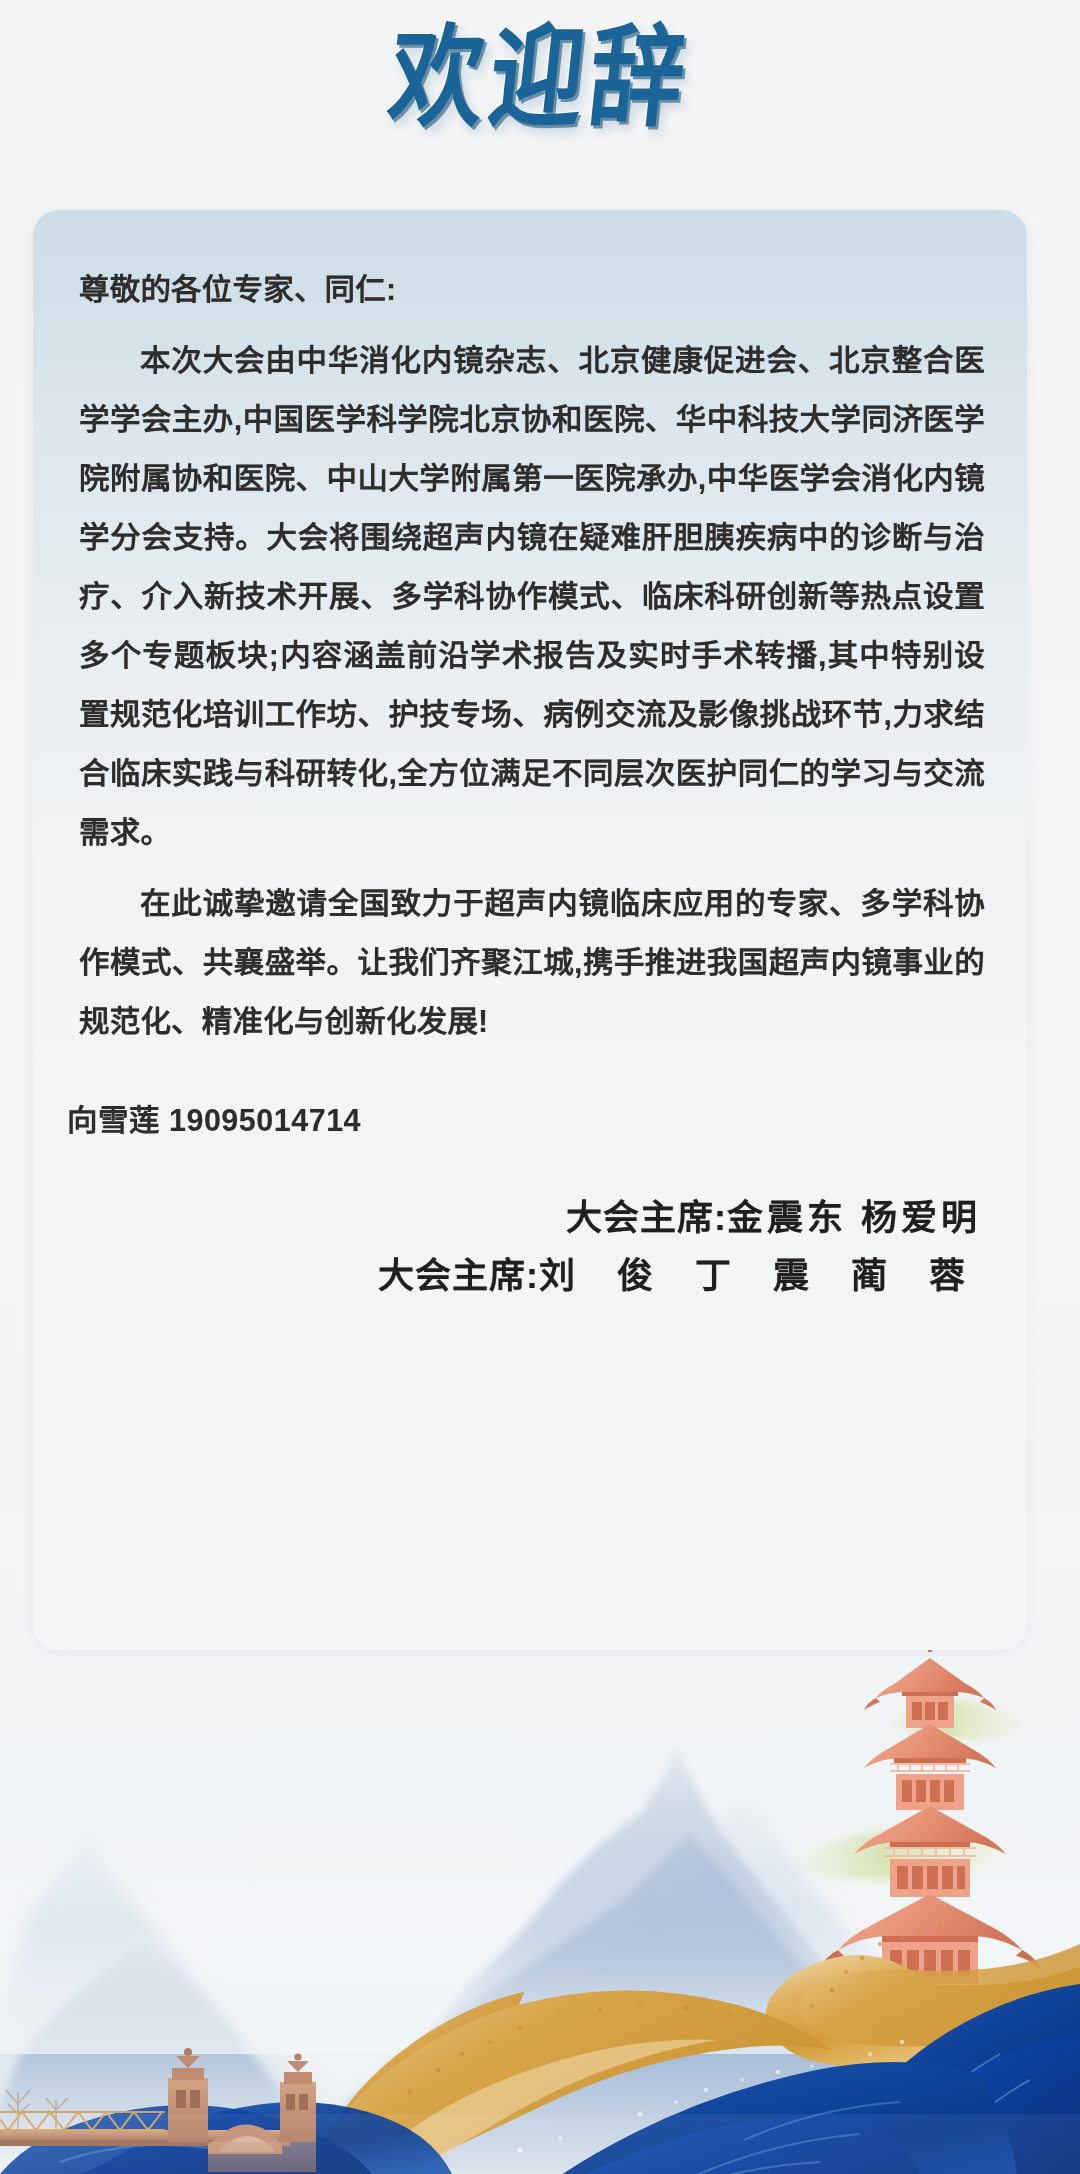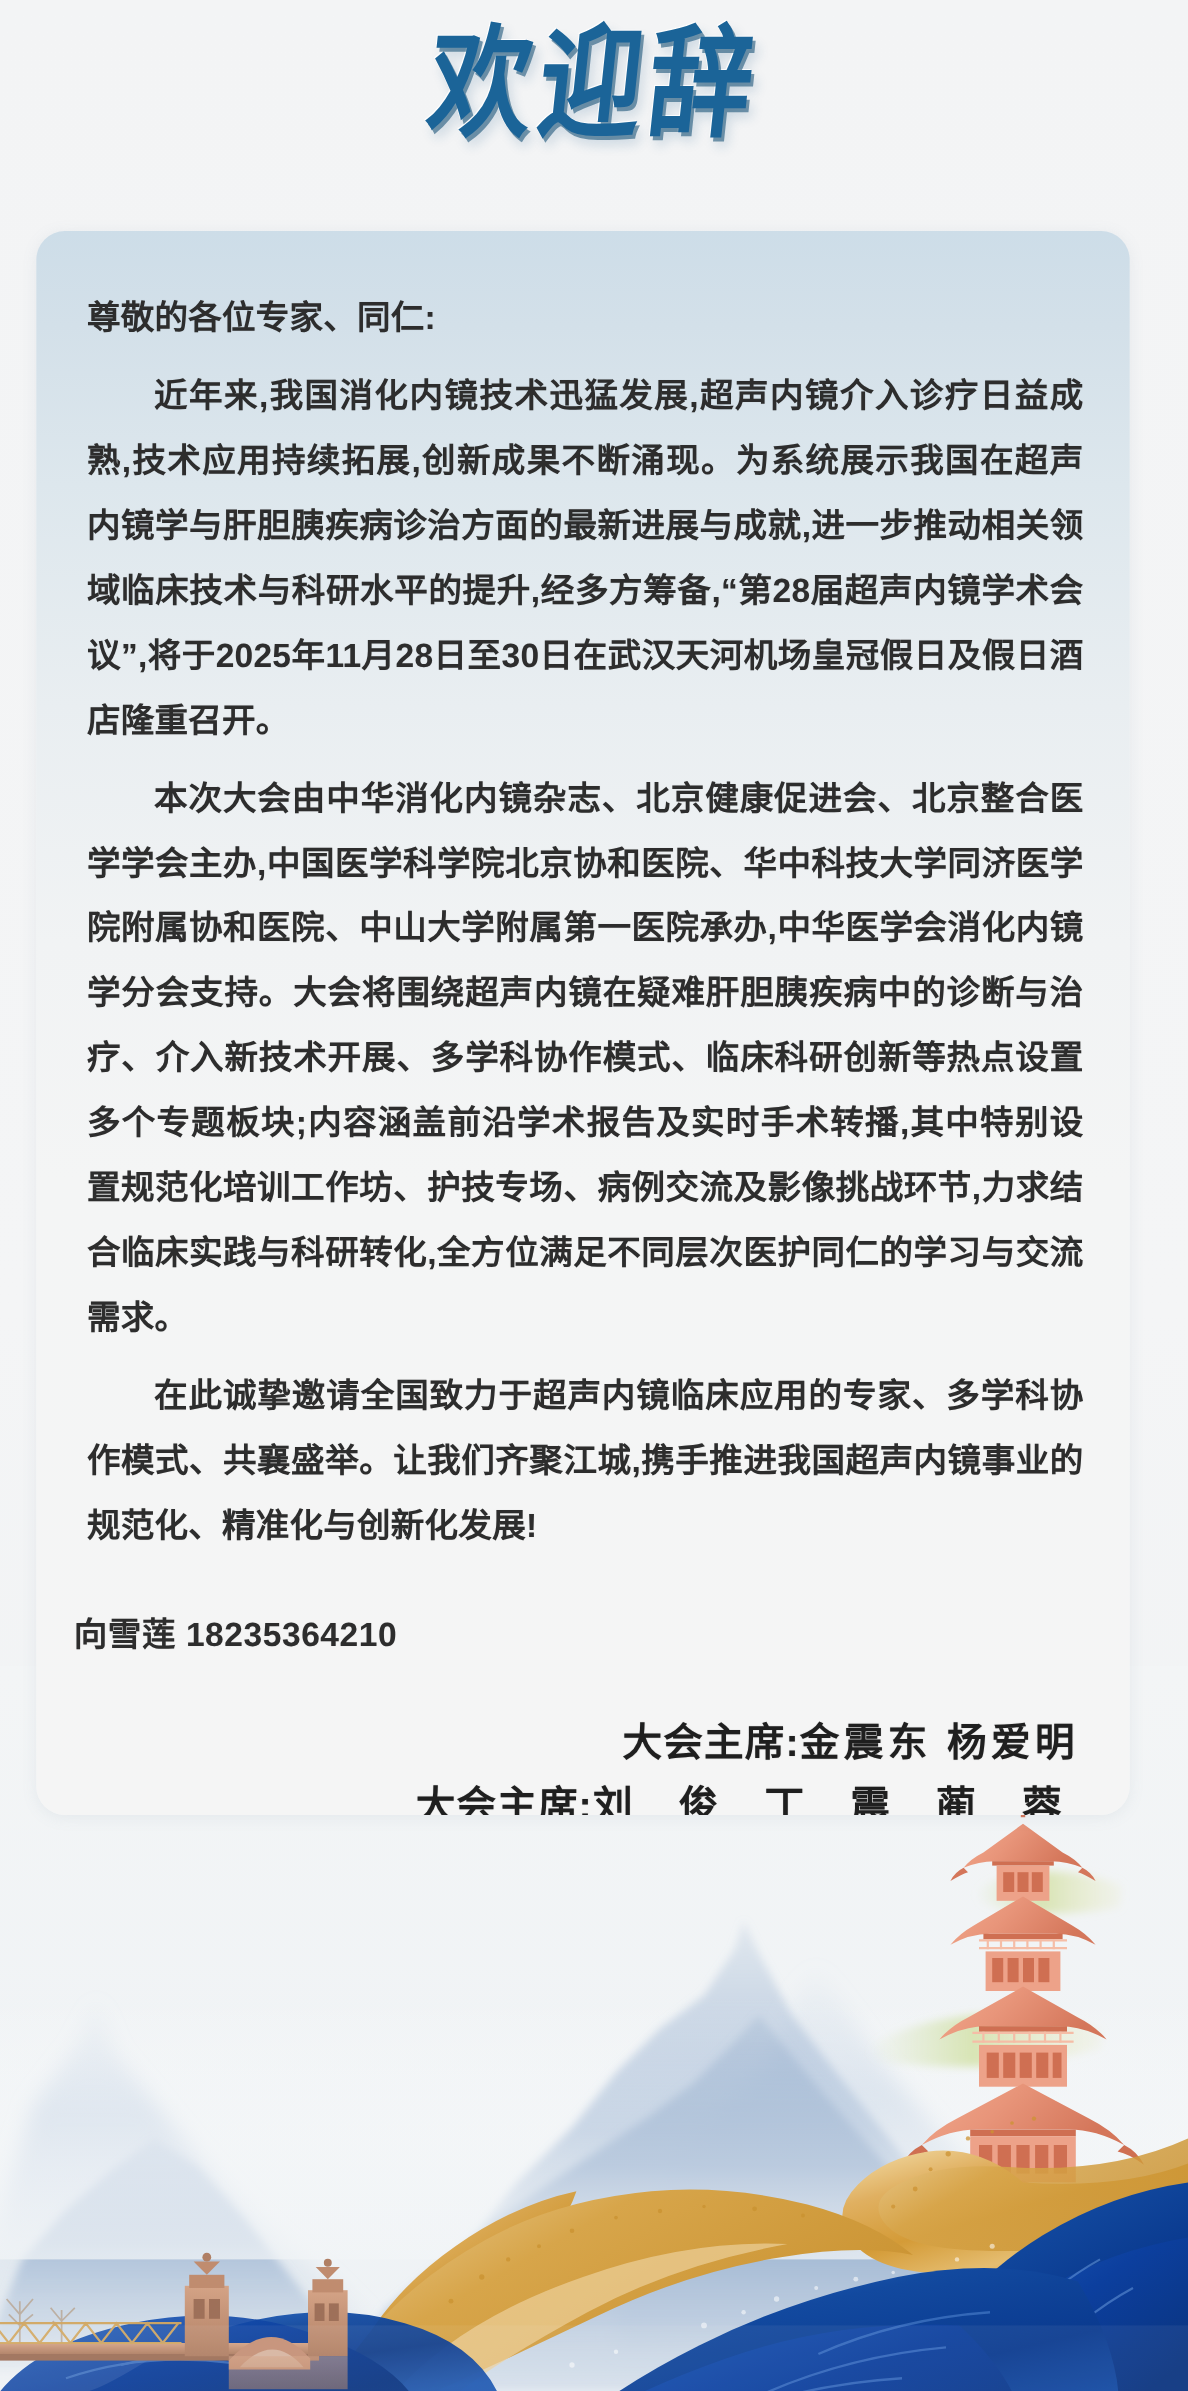--- a/index.html
+++ b/index.html
@@ -126,33 +126,32 @@
 
   <div class="title-wrap">
     <div class="title">欢迎辞</div>
   </div>
 
   <div class="card">
     <div class="card-inner">
 
       <p class="letter-p salutation">尊敬的各位专家、同仁:</p>
 
-      <p class="letter-p indent">近年来,我国消化内镜技术迅猛发展,超声内镜介入诊疗日益成熟,技术应用持续拓展,创新成果不断涌现。为系统展示我国在超声内镜学与肝胆胰疾病诊治方面的最新进展与成就,进一步推动相关领域临床技术与科研水平的提升,经多方筹备,“第28届超声内镜学术会议”,将于2025年11月28日至30日在武汉天河机场皇冠假日及假日酒店隆重召开。</p>
 
       <p class="letter-p indent">本次大会由中华消化内镜杂志、北京健康促进会、北京整合医学学会主办,中国医学科学院北京协和医院、华中科技大学同济医学院附属协和医院、中山大学附属第一医院承办,中华医学会消化内镜学分会支持。大会将围绕超声内镜在疑难肝胆胰疾病中的诊断与治疗、介入新技术开展、多学科协作模式、临床科研创新等热点设置多个专题板块;内容涵盖前沿学术报告及实时手术转播,其中特别设置规范化培训工作坊、护技专场、病例交流及影像挑战环节,力求结合临床实践与科研转化,全方位满足不同层次医护同仁的学习与交流需求。</p>
 
       <p class="letter-p indent">在此诚挚邀请全国致力于超声内镜临床应用的专家、多学科协作模式、共襄盛举。让我们齐聚江城,携手推进我国超声内镜事业的规范化、精准化与创新化发展!</p>
 
       <div class="spacer-sm"></div>
 
 
 
       <p class="contact-line">
         <span>向雪莲</span>
-        <span>18235364210</span>
+        <span>19095014714</span>
       </p>
 
       <div class="sign-block">
         <div class="sign-line chair">
           <span>大会主席:</span><span class="names">金震东  杨爱明</span>
         </div>
         <div class="sign-line exec">
           <span>大会主席:</span><span class="names">刘 俊 丁 震 蔺 蓉</span>
         </div>
       </div>

